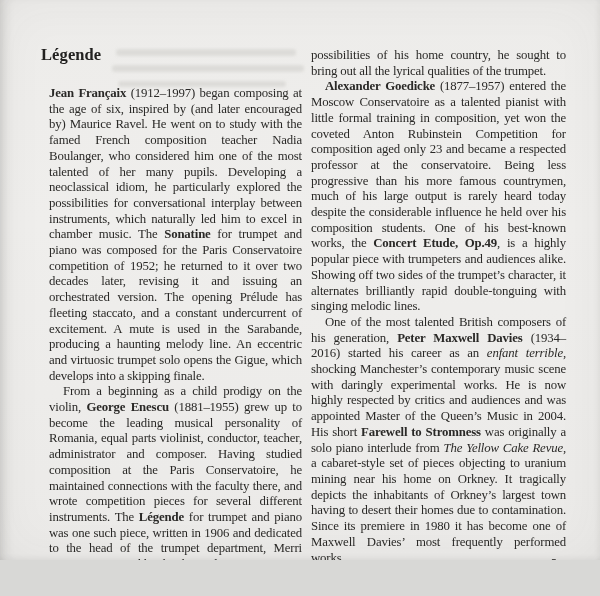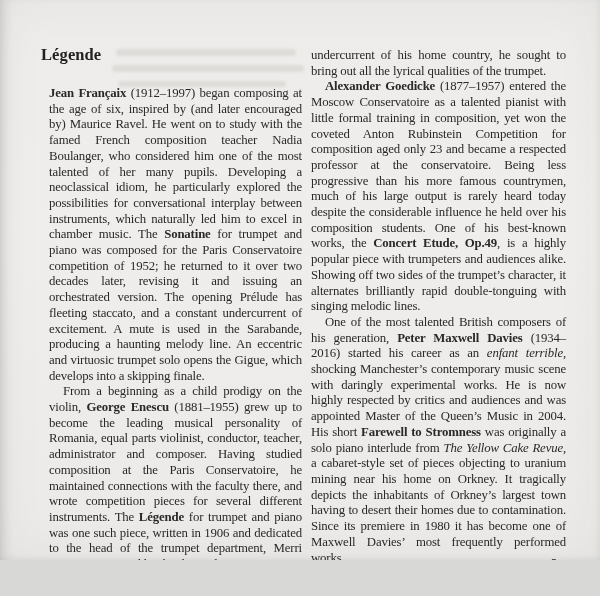--- a/index.html
+++ b/index.html
@@ -85,20 +85,20 @@
   <span class="ghost-line ghost-3"></span>
 
   <h1 class="page-title" style="margin:0;">Légende</h1>
 
   <div class="column column-left">
       <p class="para"><span class="b">Jean Françaix</span><span> (1912–1997) began composing at the age of six, inspired by (and later encouraged by) Maurice Ravel. He went on to study with the famed French composition teacher Nadia Boulanger, who considered him one of the most talented of her many pupils. Developing a neoclassical idiom, he particularly explored the possibilities for conversational interplay between instruments, which naturally led him to excel in chamber music. The </span><span class="b">Sonatine</span><span> for trumpet and piano was composed for the Paris Conservatoire competition of 1952; he returned to it over two decades later, revising it and issuing an orchestrated version. The opening Prélude has fleeting staccato, and a constant undercurrent of excitement. A mute is used in the Sarabande, producing a haunting melody line. An eccentric and virtuosic trumpet solo opens the Gigue, which develops into a skipping finale.</span></p>
       <p class="para indent"><span>From a beginning as a child prodigy on the violin, </span><span class="b">George Enescu</span><span> (1881–1955) grew up to become the leading musical personality of Romania, equal parts violinist, conductor, teacher, administrator and composer. Having studied composition at the Paris Conservatoire, he maintained connections with the faculty there, and wrote competition pieces for several different instruments. The </span><span class="b">Légende</span><span> for trumpet and piano was one such piece, written in 1906 and dedicated to the head of the trumpet department, Merri Franquin. Inspired by the rhapsodic narrative</span></p>
     </div>
 
   <div class="column column-right">
-      <p class="para"><span>undercurrent of his home country, he sought to bring out all the lyrical qualities of the trumpet.</span></p>
+      <p class="para"><span>possibilities of his home country, he sought to bring out all the lyrical qualities of the trumpet.</span></p>
       <p class="para indent"><span class="b">Alexander Goedicke</span><span> (1877–1957) entered the Moscow Conservatoire as a talented pianist with little formal training in composition, yet won the coveted Anton Rubinstein Competition for composition aged only 23 and became a respected professor at the conservatoire. Being less progressive than his more famous countrymen, much of his large output is rarely heard today despite the considerable influence he held over his composition students. One of his best-known works, the </span><span class="b">Concert Etude, Op.49</span><span>, is a highly popular piece with trumpeters and audiences alike. Showing off two sides of the trumpet’s character, it alternates brilliantly rapid double-tonguing with singing melodic lines.</span></p>
       <p class="para indent"><span>One of the most talented British composers of his generation, </span><span class="b">Peter Maxwell Davies</span><span> (1934–2016) started his career as an </span><span class="i">enfant terrible</span><span>, shocking Manchester’s contemporary music scene with daringly experimental works. He is now highly respected by critics and audiences and was appointed Master of the Queen’s Music in 2004. His short </span><span class="b">Farewell to Stromness</span><span> was originally a solo piano interlude from </span><span class="i">The Yellow Cake Revue</span><span>, a cabaret-style set of pieces objecting to uranium mining near his home on Orkney. It tragically depicts the inhabitants of Orkney’s largest town having to desert their homes due to contamination. Since its premiere in 1980 it has become one of Maxwell Davies’ most frequently performed works.</span></p>
     </div>
 
   <div class="page-number">5</div>
 
 </div>
 
 </body></html>

